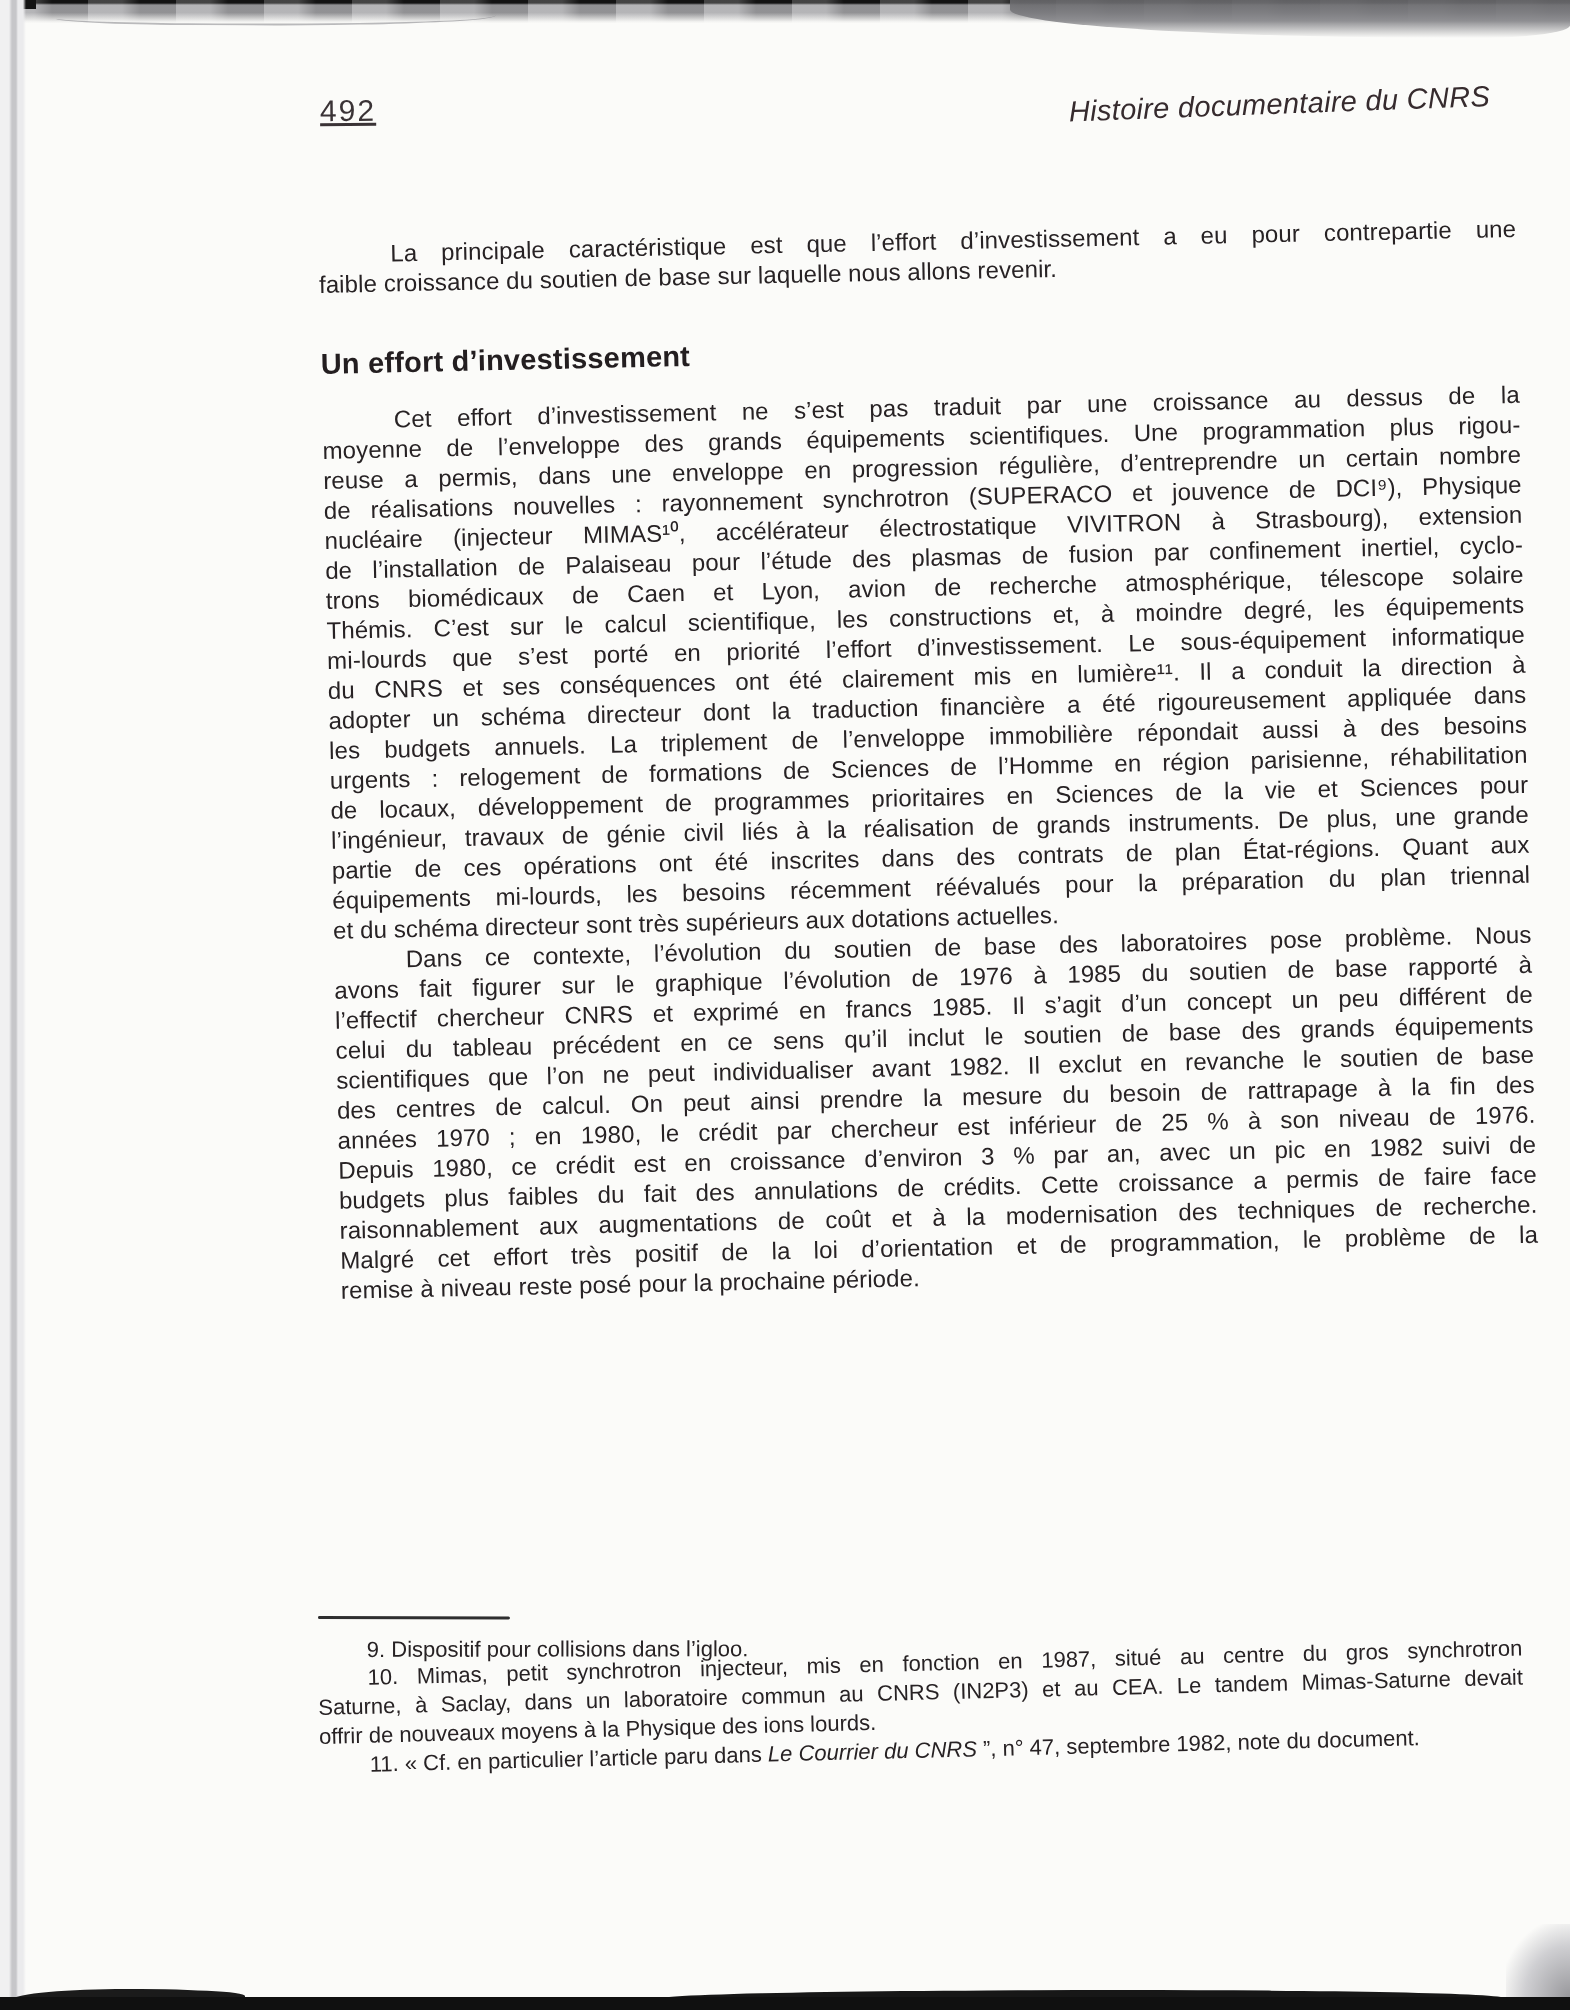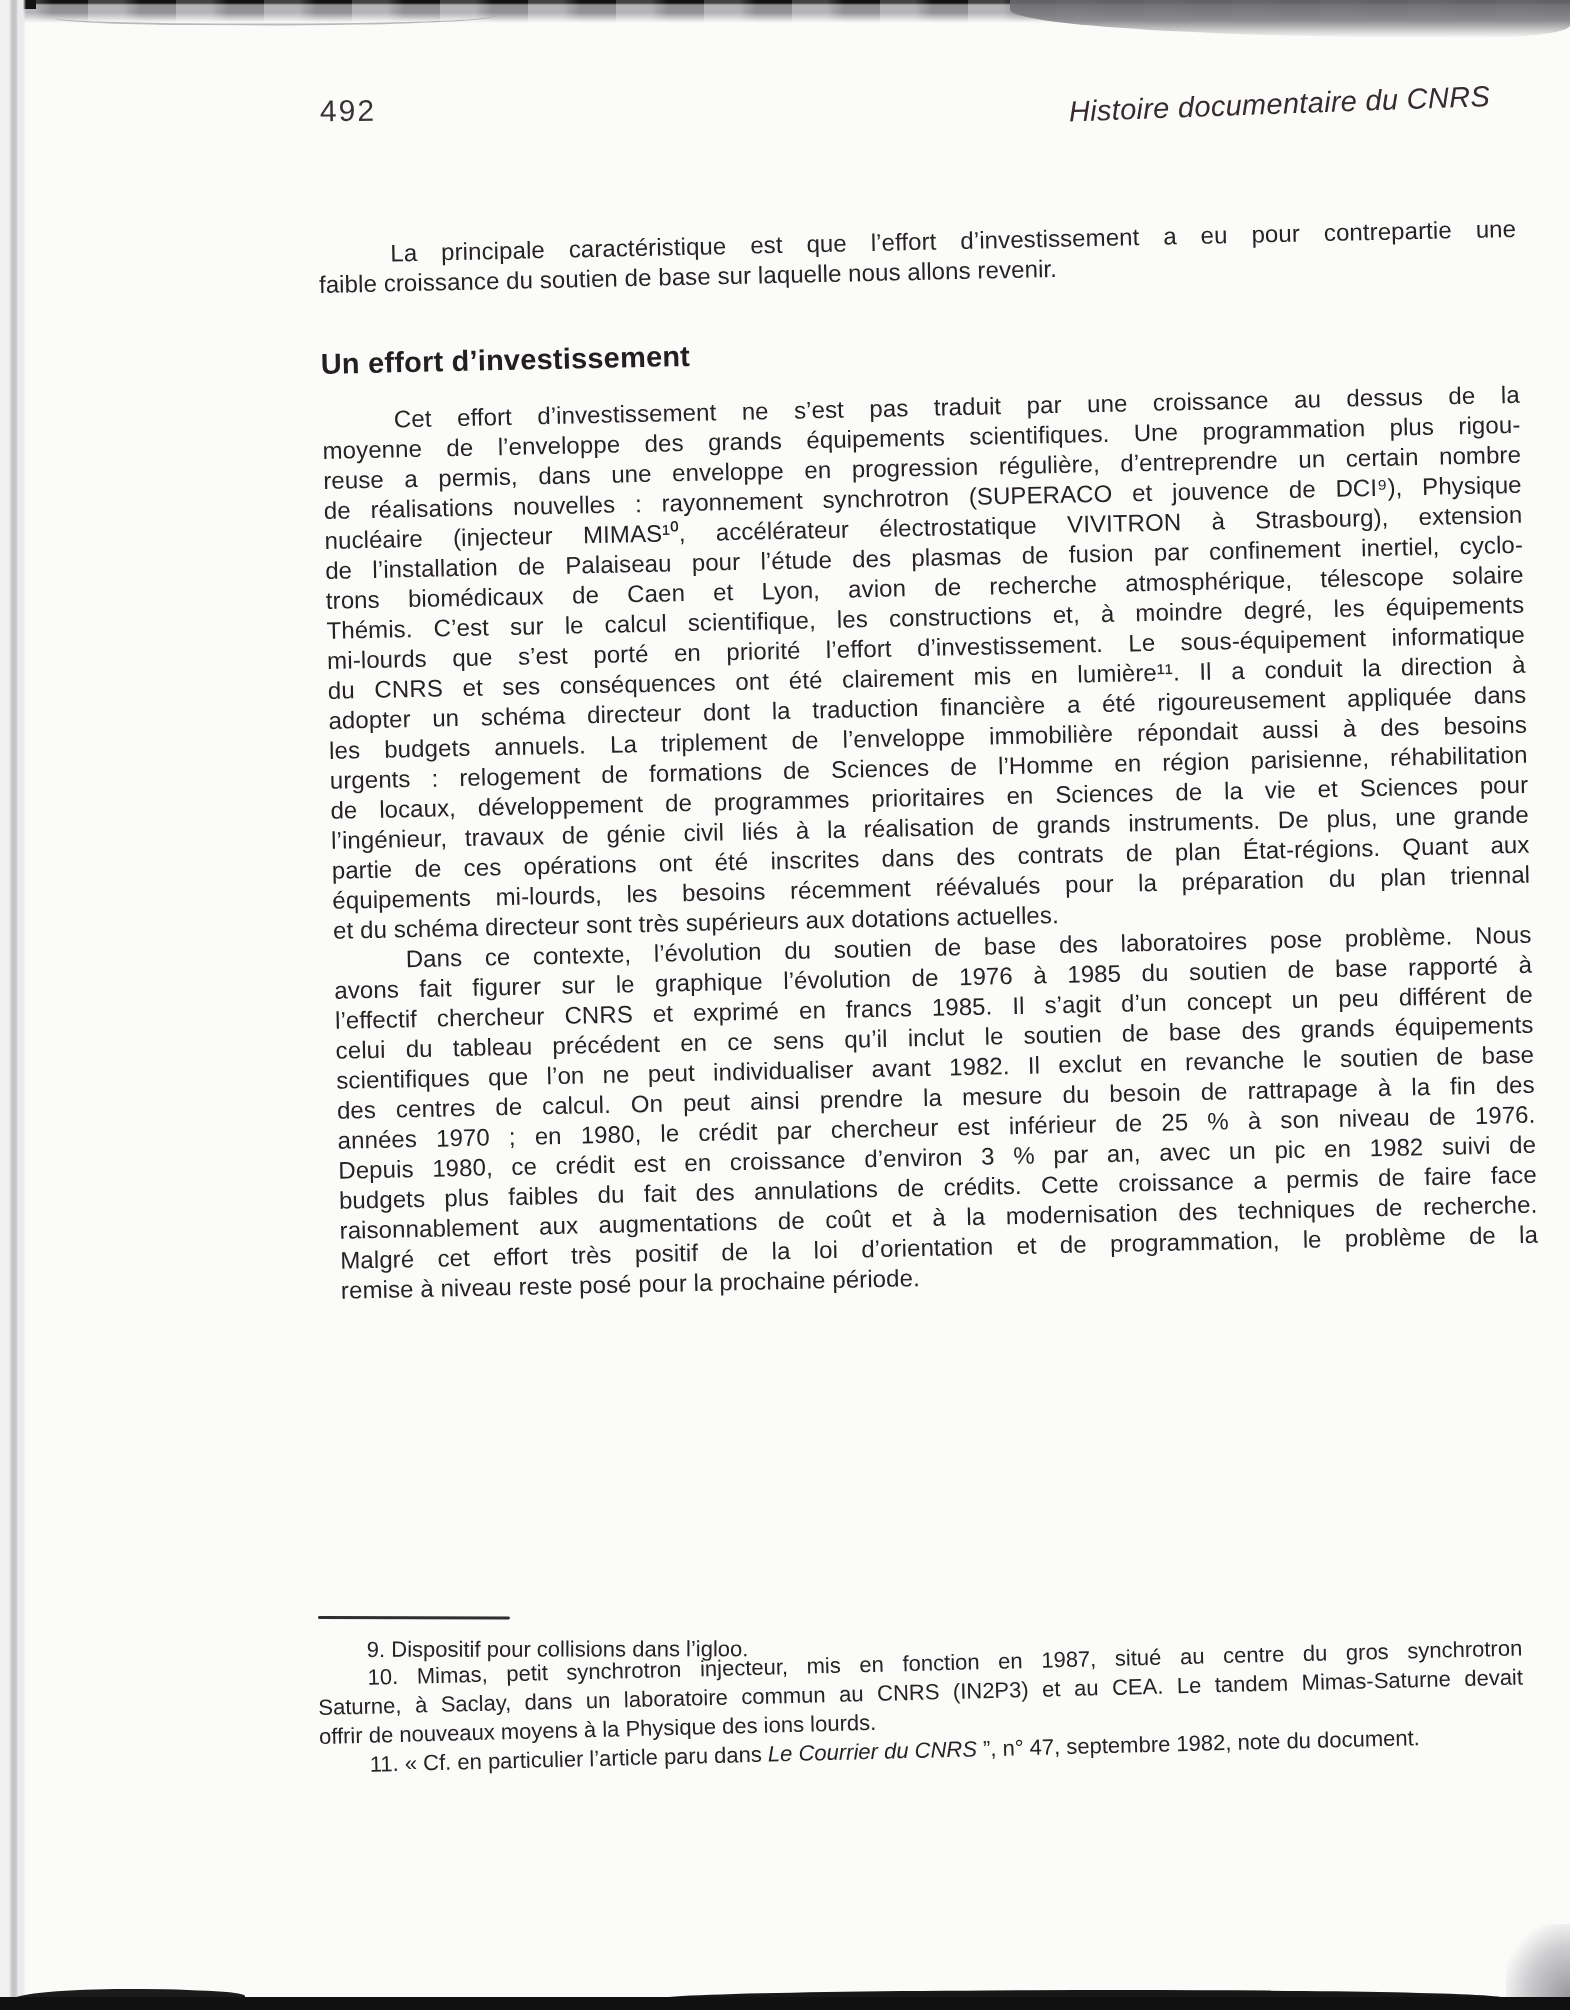--- a/index.html
+++ b/index.html
@@ -49,20 +49,21 @@
   }
   .corner-shadow-br{
     position:absolute;right:0;bottom:12px;width:64px;height:74px;
     background:radial-gradient(ellipse at 100% 100%,#97979b 0%,#cfcfd2 50%,rgba(251,251,249,0) 78%);
   }
   
   .page-number{
     position:absolute;left:320px;top:94px;
     font-size:30px;letter-spacing:2px;color:#3a3336;
     transform:rotate(-.6deg);
+    text-decoration:underline;
   }
   .running-title{
     position:absolute;left:818px;top:80px;width:672px;
     text-align:right;font-style:italic;font-size:29px;color:#362b2e;
     transform:rotate(-2.1deg);transform-origin:100% 50%;
     letter-spacing:.3px;
   }
   
   .main-text{
     position:absolute;left:318px;top:240px;width:1198px;

